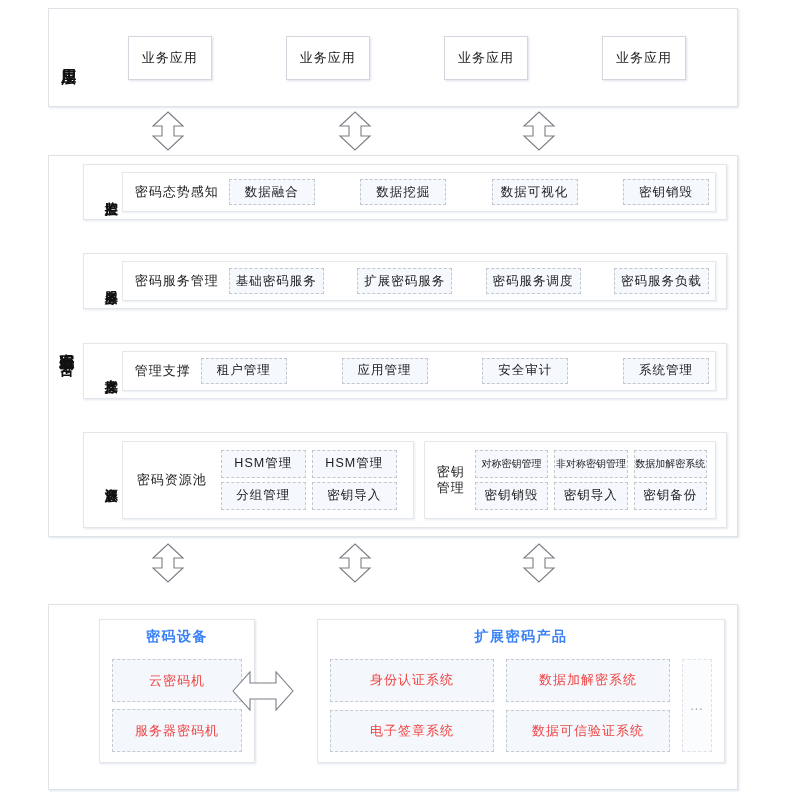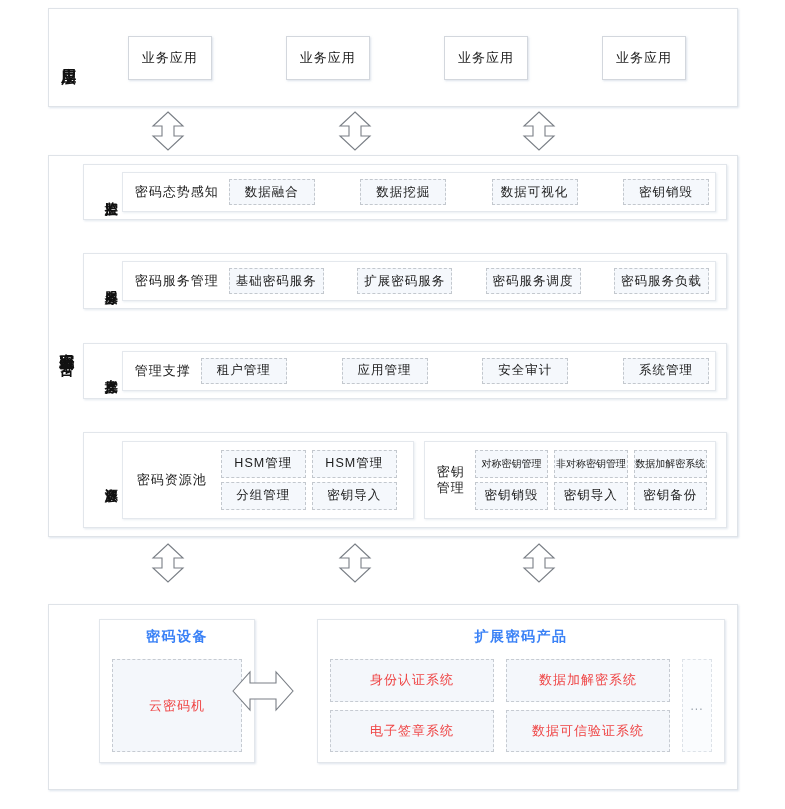--- a/index.html
+++ b/index.html
@@ -450,20 +450,21 @@
     </div>
   </div>
 
   <div class="panel" id="device-layer">
     <div id="device-inner">
 
       <div class="dev-block" id="dev-devices">
         <div class="dev-head">密码设备</div>
         <div class="dev-body">
           <div class="dev-chip">云密码机</div>
+          <div class="dev-chip">服务器密码机</div>
         </div>
       </div>
 
       <div style="flex:0 0 62px;"></div>
 
       <div class="dev-block" id="dev-products">
         <div class="dev-head">扩展密码产品</div>
         <div id="products-grid">
           <div class="dev-chip">身份认证系统</div>
           <div class="dev-chip">数据加解密系统</div>

